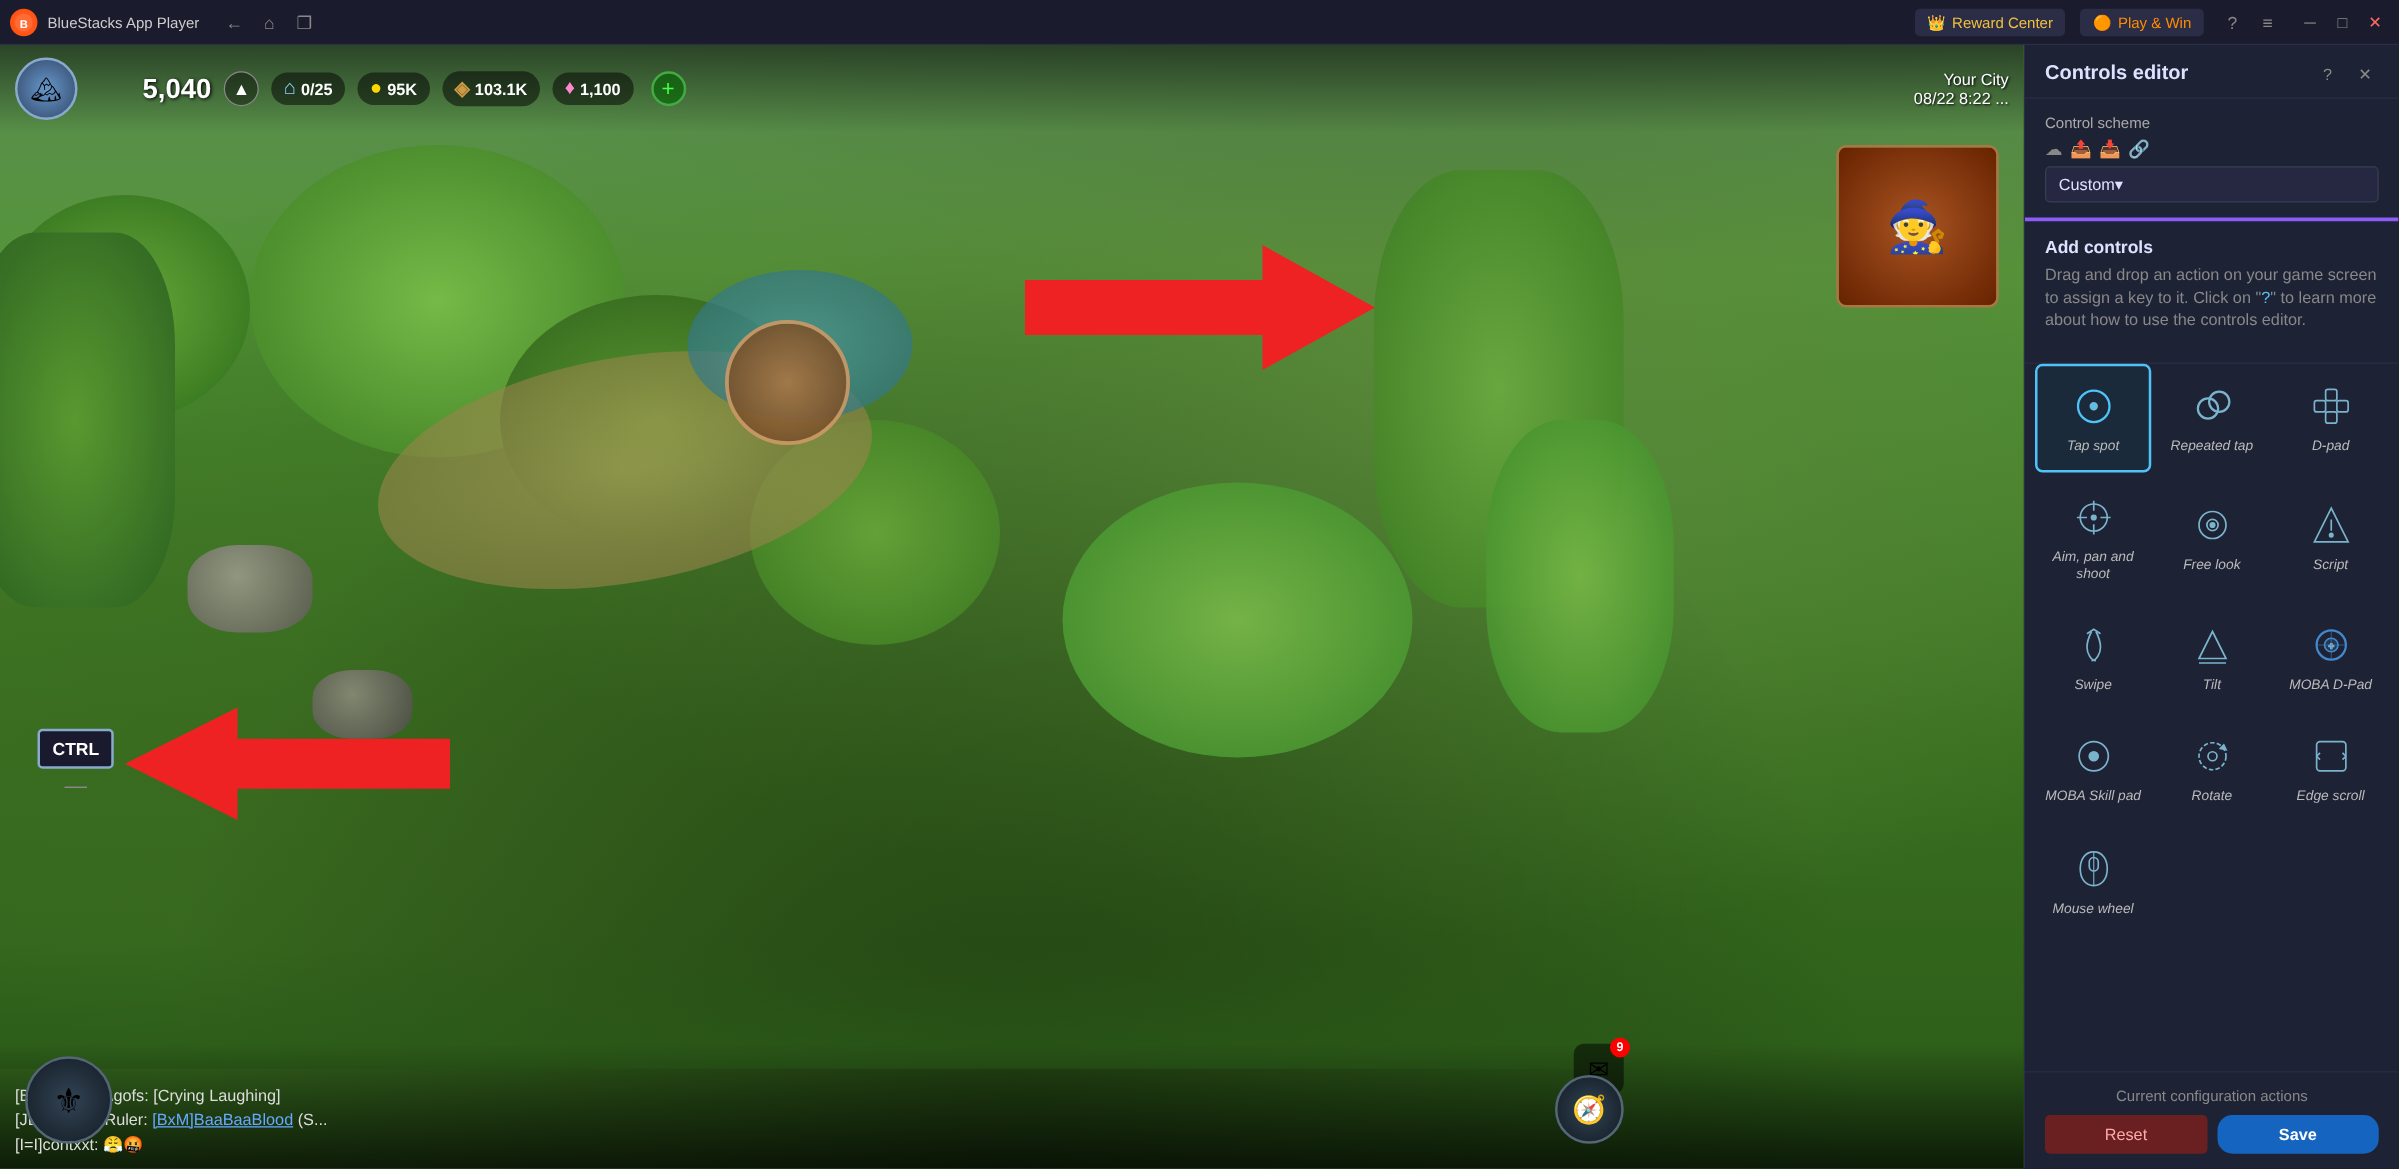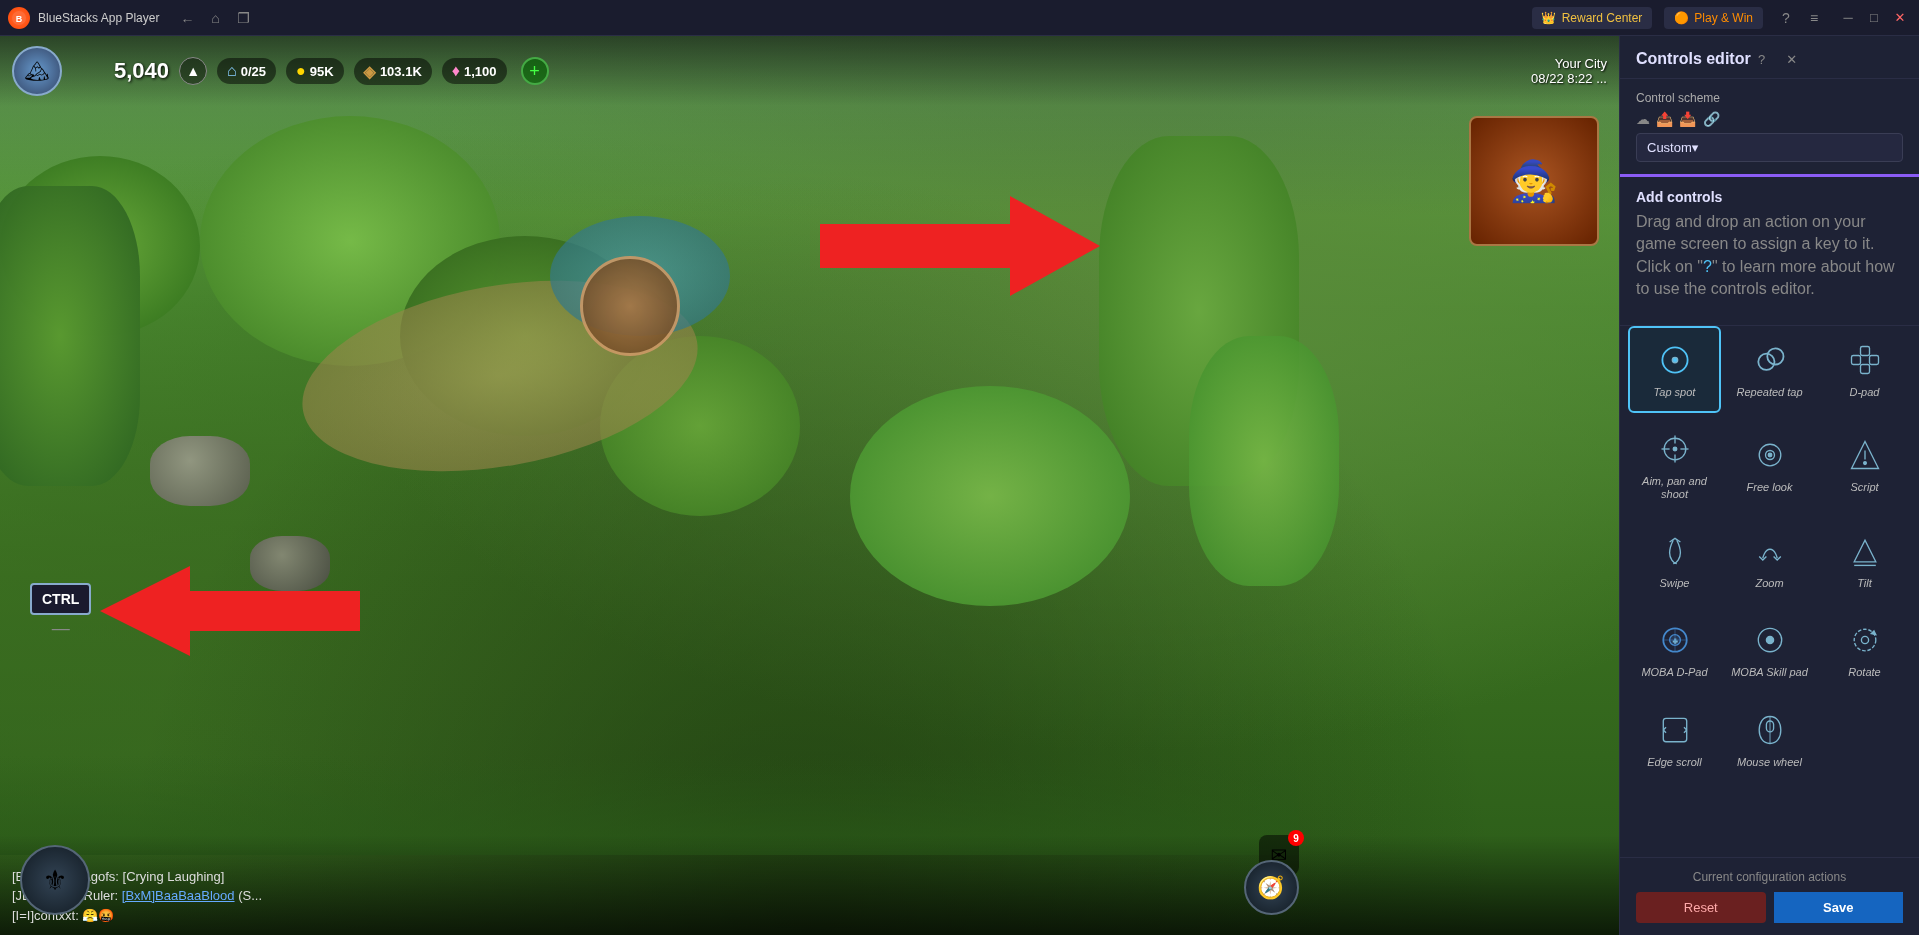--- a/index.html
+++ b/index.html
@@ -324,20 +324,21 @@
       border-left: 1px solid #2a2d45;
       display: flex;
       flex-direction: column;
       flex-shrink: 0;
       overflow-y: auto;
     }
 
     .panel-header {
       display: flex;
       align-items: center;
+      justify-content: space-between;
       padding: 12px 16px 8px;
       border-bottom: 1px solid #2a2d45;
     }
     .panel-title {
       font-size: 16px;
       color: #e0e0ff;
       font-weight: bold;
     }
     .panel-header-icons {
       display: flex;
@@ -387,21 +388,21 @@
       padding: 12px 16px;
       border-bottom: 1px solid #2a2d45;
     }
     .add-controls-title {
       font-size: 14px;
       color: #e0e0ff;
       font-weight: bold;
       margin-bottom: 6px;
     }
     .add-controls-desc {
-      font-size: 16px;
+      font-size: 13px;
       color: #888;
       line-height: 1.4;
       margin-bottom: 12px;
     }
 
     .controls-grid {
       display: grid;
       grid-template-columns: repeat(3, 1fr);
       gap: 2px;
       padding: 0 8px;
@@ -463,21 +464,21 @@
       border-radius: 4px;
       color: #ffaaaa;
       font-size: 13px;
       cursor: pointer;
     }
     .save-btn {
       flex: 1;
       padding: 8px;
       background: #1565C0;
       border: none;
-      border-radius: 0;
+      border-radius: 12px;
       color: white;
       font-size: 13px;
       font-weight: bold;
       cursor: pointer;
     }
 
     
     .ctrl-svg {
       width: 36px;
       height: 36px;
@@ -762,30 +763,20 @@
         <div class="control-icon">
           <svg class="ctrl-svg" viewBox="0 0 40 40">
             <path d="M18 8 C18 8 14 16 14 22 C14 28 18 34 22 34" stroke="#7ab3cc" stroke-width="1.5" fill="none"></path>
             <path d="M22 8 C22 8 26 16 26 22 C26 28 22 34 18 34" stroke="#7ab3cc" stroke-width="1.5" fill="none"></path>
             <path d="M14 10 L20 6 L20 6 L26 10" stroke="#7ab3cc" stroke-width="1.5" fill="none"></path>
           </svg>
         </div>
         <span class="control-label">Swipe</span>
       </div>
 
-      <div class="control-item">
-        <div class="control-icon">
-          <svg class="ctrl-svg" viewBox="0 0 40 40">
-            <path d="M12 28 C12 28 14 18 20 18 C26 18 28 28 28 28" stroke="#7ab3cc" stroke-width="1.5" fill="none"></path>
-            <path d="M16 26 L12 30 L8 26" stroke="#7ab3cc" stroke-width="1.5" fill="none"></path>
-            <path d="M24 26 L28 30 L32 26" stroke="#7ab3cc" stroke-width="1.5" fill="none"></path>
-          </svg>
-        </div>
-        <span class="control-label">Zoom</span>
-      </div>
 
       <div class="control-item">
         <div class="control-icon">
           <svg class="ctrl-svg" viewBox="0 0 40 40">
             <polygon points="8,32 20,8 32,32" stroke="#7ab3cc" stroke-width="1.5" fill="none"></polygon>
             <line x1="8" y1="36" x2="32" y2="36" stroke="#7ab3cc" stroke-width="1.5"></line>
           </svg>
         </div>
         <span class="control-label">Tilt</span>
       </div>

